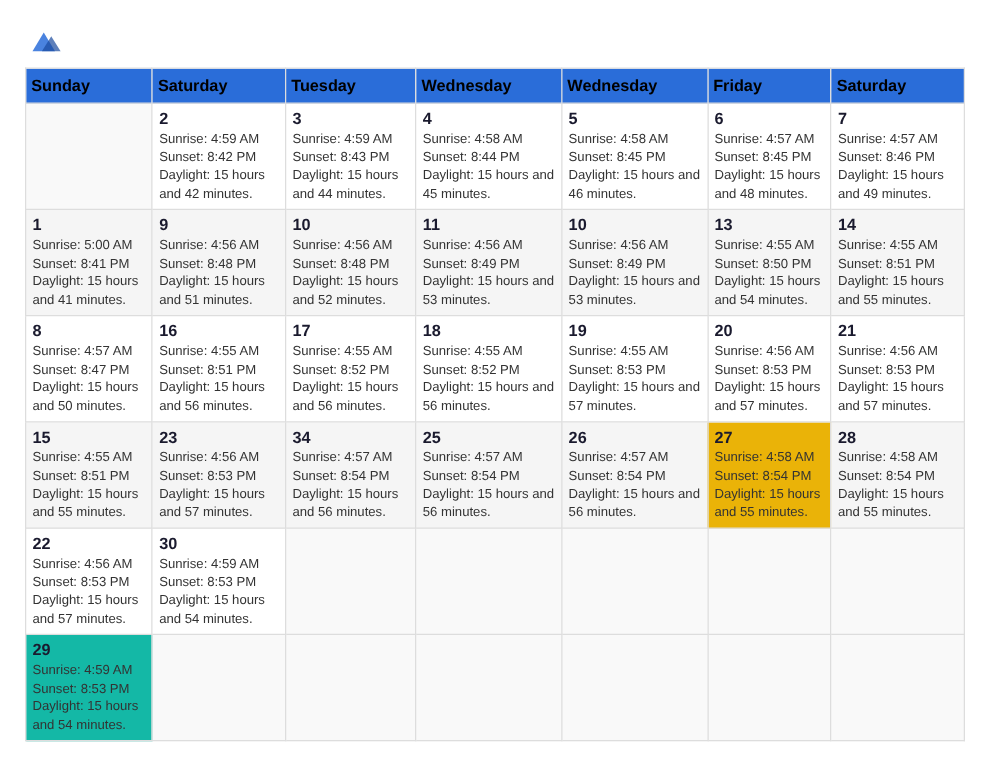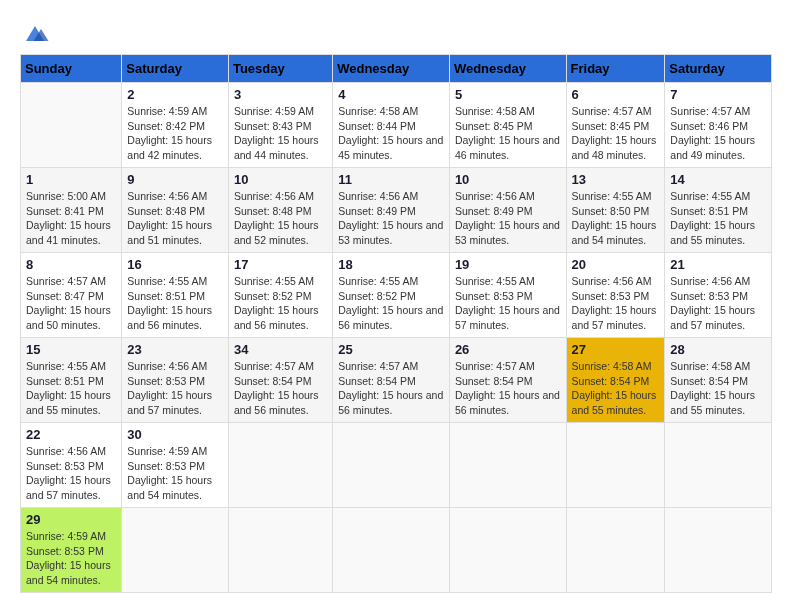--- a/index.html
+++ b/index.html
@@ -305,21 +305,21 @@
           Sunrise: 4:59 AM<br>Sunset: 8:53 PM<br>Daylight: 15 hours and 54 minutes.
         </div>
       </td>
         <td class="empty-cell" style="background: rgb(249, 249, 249);"></td>
         <td class="empty-cell" style="background: rgb(249, 249, 249);"></td>
         <td class="empty-cell" style="background: rgb(249, 249, 249);"></td>
         <td class="empty-cell" style="background: rgb(249, 249, 249);"></td>
         <td class="empty-cell" style="background: rgb(249, 249, 249);"></td>
       </tr>
       <tr style="background: rgb(245, 245, 245);">
-        <td style="background: #bef264;">
+        <td style="background: #14b8a6;">
         <span class="day-number">29</span>
         <div class="day-info">
           Sunrise: 4:59 AM<br>Sunset: 8:53 PM<br>Daylight: 15 hours and 54 minutes.
         </div>
       </td>
         <td class="empty-cell" style="background: rgb(249, 249, 249);"></td>
         <td class="empty-cell" style="background: rgb(249, 249, 249);"></td>
         <td class="empty-cell" style="background: rgb(249, 249, 249);"></td>
         <td class="empty-cell" style="background: rgb(249, 249, 249);"></td>
         <td class="empty-cell" style="background: rgb(249, 249, 249);"></td>

